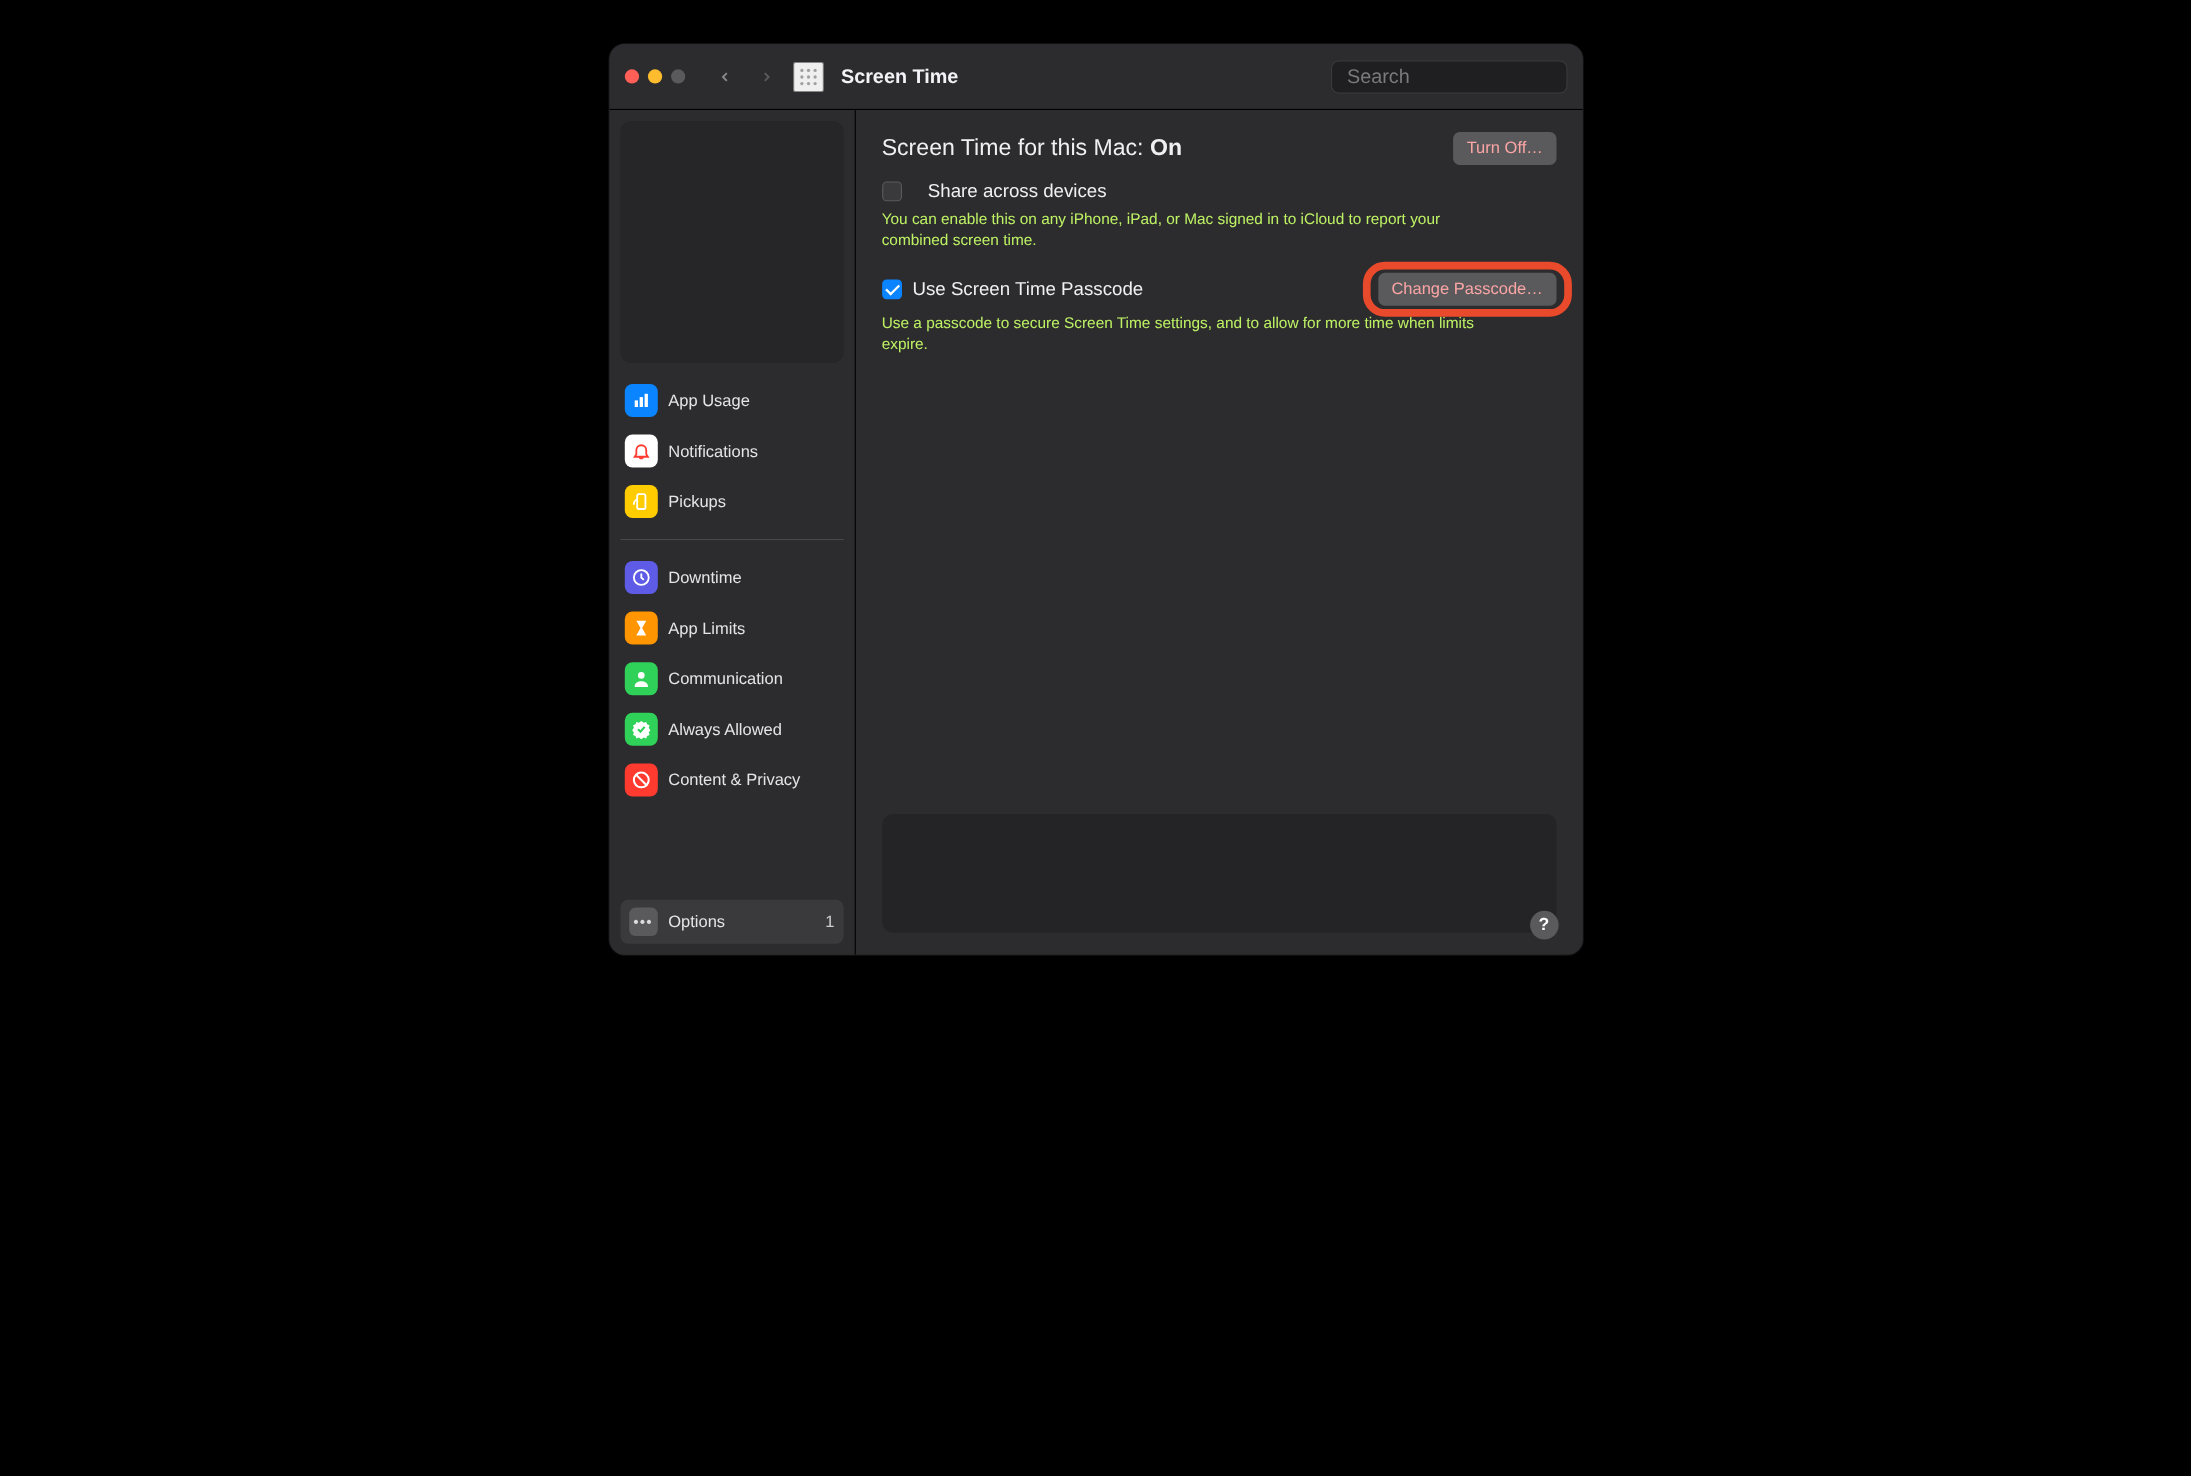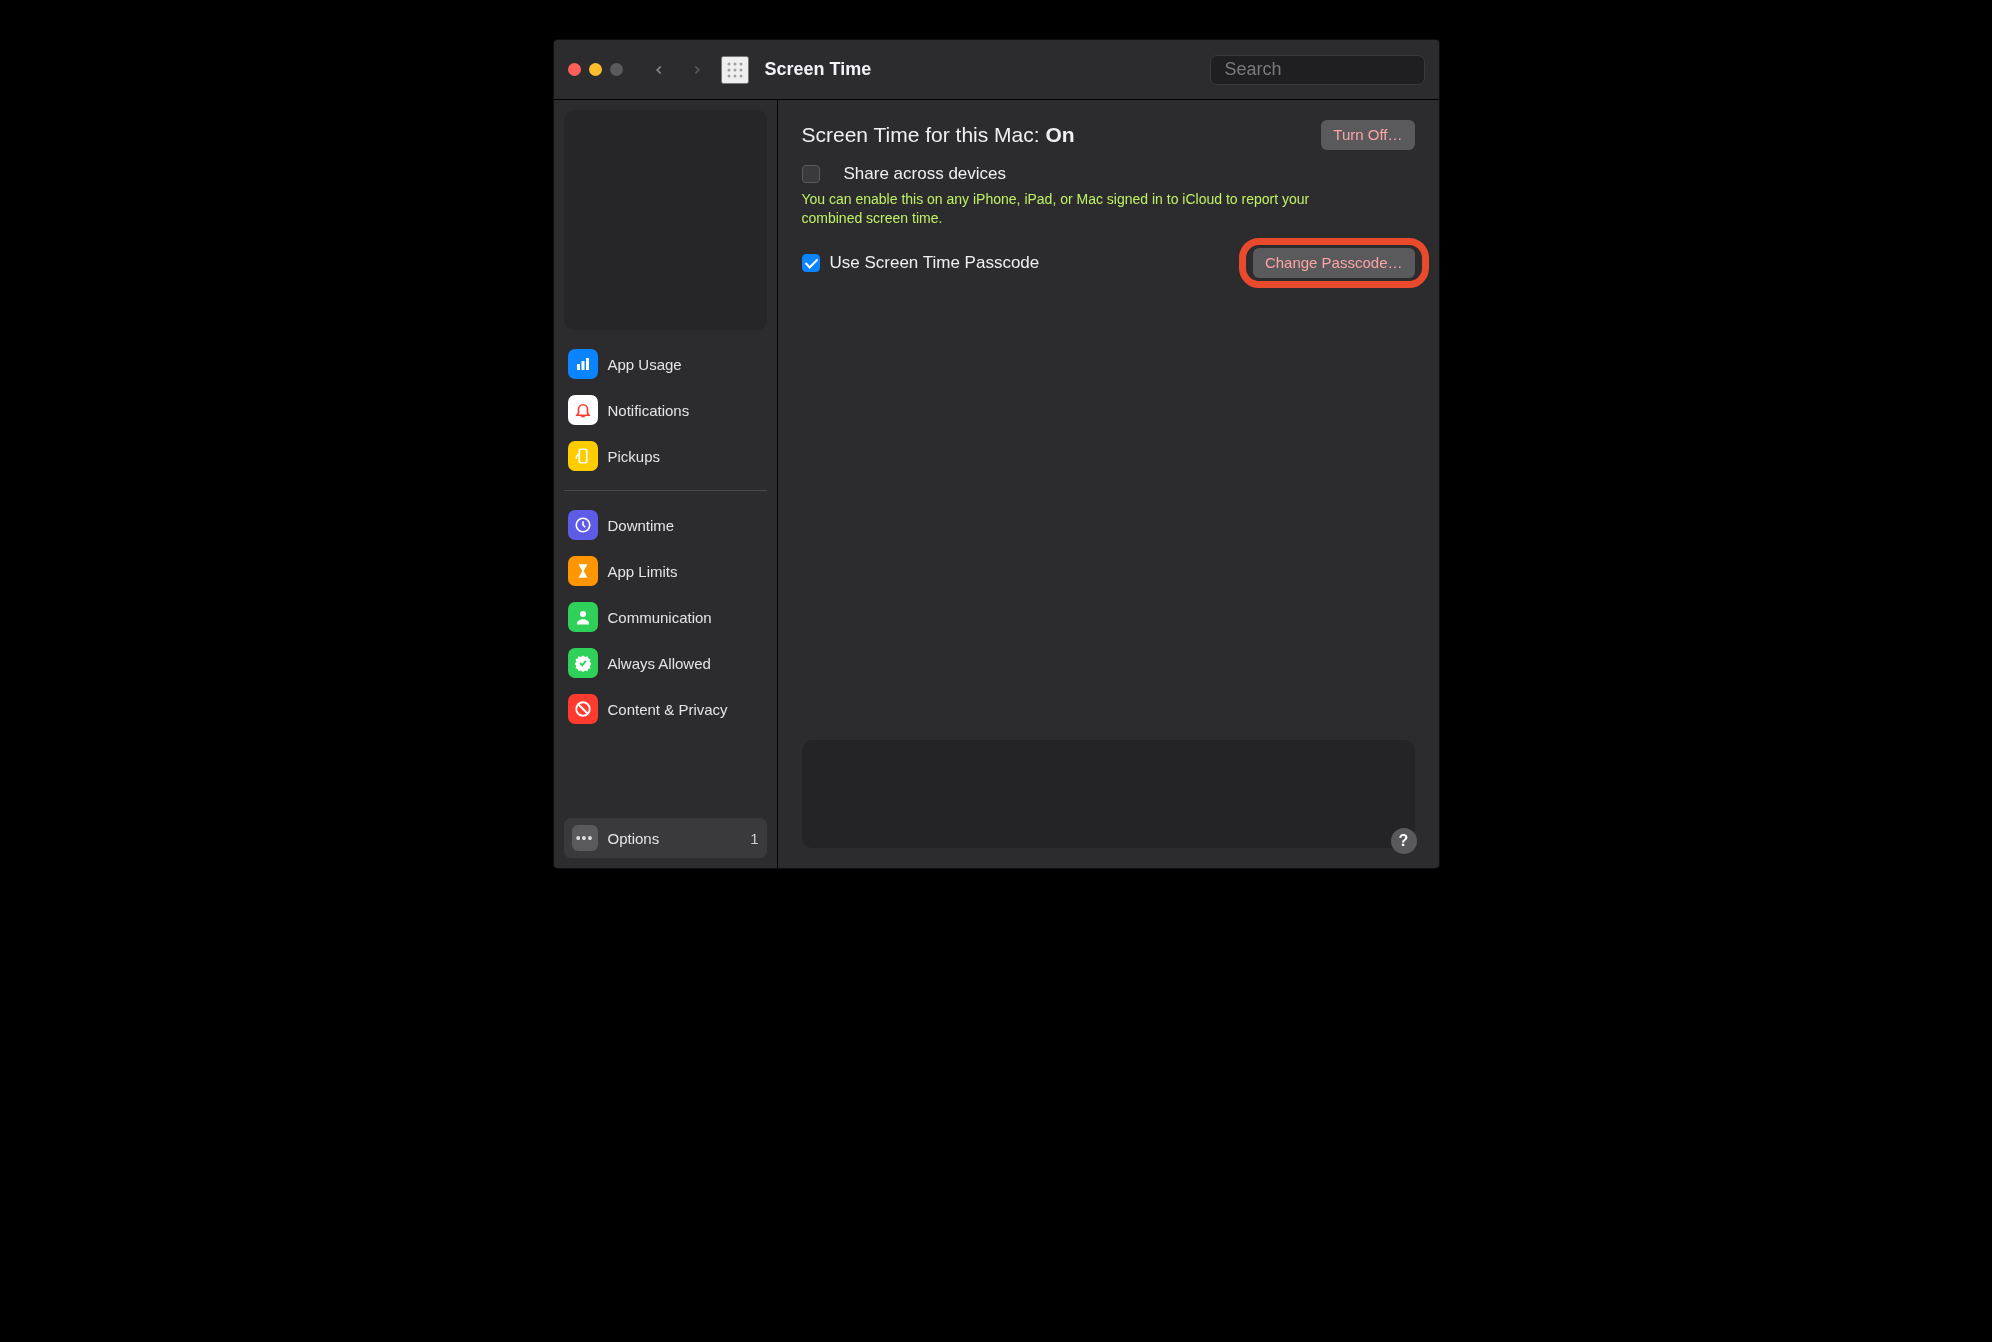--- a/index.html
+++ b/index.html
@@ -11,21 +11,21 @@
       display: flex;
       align-items: flex-start;
       justify-content: center;
       padding-top: 40px;
       color: #e5e5e5;
       -webkit-font-smoothing: antialiased;
     }
     .window {
       width: 885px;
       background: #2c2c2e;
-      border-radius: 4px;
+      border-radius: 14px;
       box-shadow: 0 0 0 1px rgba(255,255,255,0.06), 0 30px 80px rgba(0,0,0,0.8);
       overflow: hidden;
     }
 
     
     .toolbar {
       height: 60px;
       display: flex;
       align-items: center;
       padding: 0 14px;
@@ -340,20 +340,21 @@
 
       <div class="row-passcode">
         <div class="checkbox checked"></div>
         <span class="opt-label">Use Screen Time Passcode</span>
         <div class="row-passcode-spacer"></div>
         <div class="change-wrap">
           <button class="btn">Change Passcode…</button>
           <div class="highlight-ring"></div>
         </div>
       </div>
+      <div class="opt-desc">Use a passcode to secure Screen Time settings, and to allow for more time when limits expire.</div>
 
       <div class="content-spacer"></div>
 
       <div class="bottom-well"></div>
 
       <button class="help-btn">
         <span>?</span>
       </button>
     </div>
 

